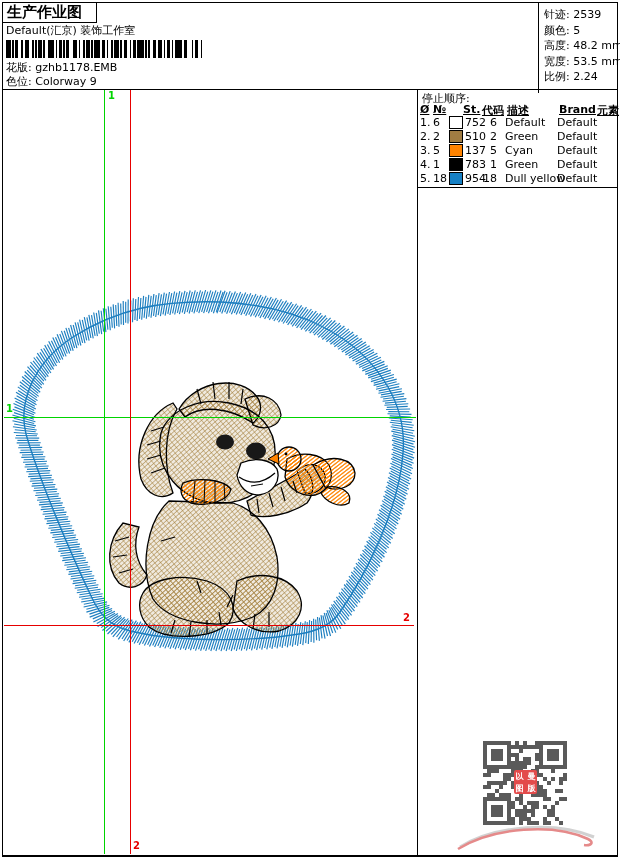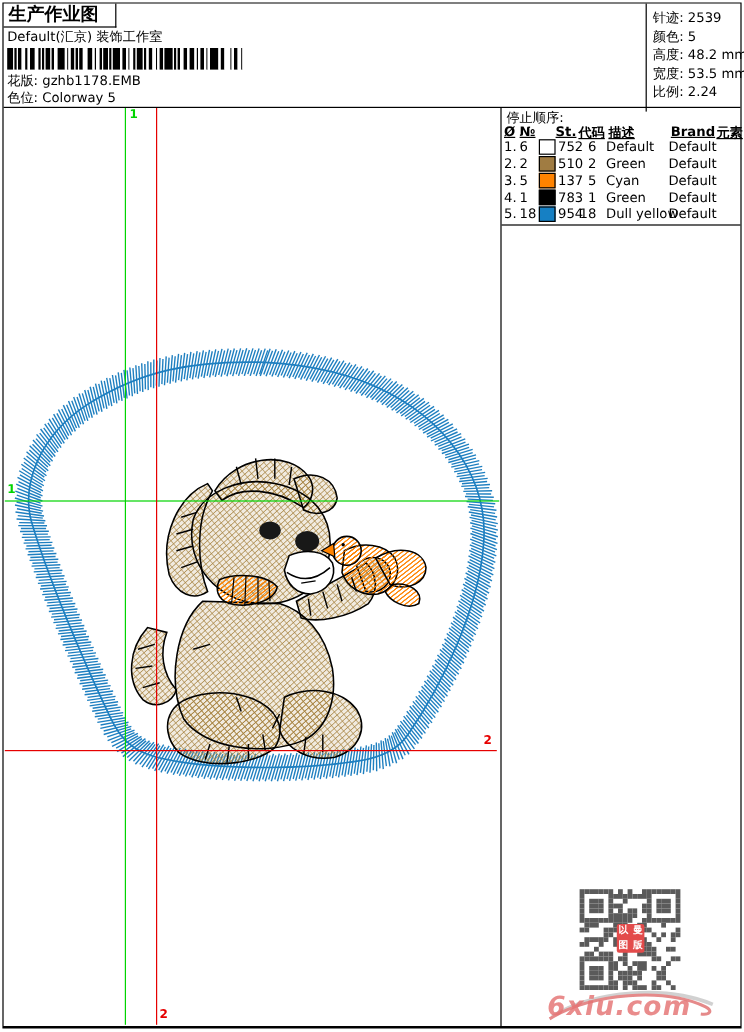--- a/index.html
+++ b/index.html
@@ -125,21 +125,21 @@
       <span style="width: 3.1px; background: rgb(255, 255, 255);"></span>
       <span style="width: 1.55px; background: rgb(0, 0, 0);"></span>
       <span style="width: 6.2px; background: rgb(255, 255, 255);"></span>
     </div>
   <div id="pattern-line" class="abs t11">
     <span>花版:</span>
     <span>gzhb1178.EMB</span>
   </div>
   <div id="colorway-line" class="abs t11">
     <span>色位:</span>
-    <span>Colorway 5</span>
+    <span>Colorway 9</span>
   </div>
 
   <div id="info-box" class="abs">
     <div class="info-row"><span>针迹:</span> <span>2539</span></div>
     <div class="info-row"><span>颜色:</span> <span>5</span></div>
     <div class="info-row"><span>高度:</span> <span>48.2 mm</span></div>
     <div class="info-row"><span>宽度:</span> <span>53.5 mm</span></div>
     <div class="info-row"><span>比例:</span> <span>2.24</span></div>
   </div>
 
@@ -1028,16 +1028,15 @@
     <b>以</b>
       <b>曼</b>
     <b>图</b>
       <b>版</b>
   </div>
   <div id="wm" class="abs">
     <svg width="160" height="42">
       <path d="M 12,30 C 48,8 108,4 146,20" fill="none" stroke="#cccccc" stroke-width="3" opacity="0.9"></path>
       <path d="M 10,32 C 46,10 106,6 140,22 C 146,25 144,29 136,28" fill="none" stroke="#e58a8a" stroke-width="2.6"></path>
     </svg>
-    <div id="wm-text">6xiu.com</div>
   </div>
 
 </div>
 
 </body></html>

